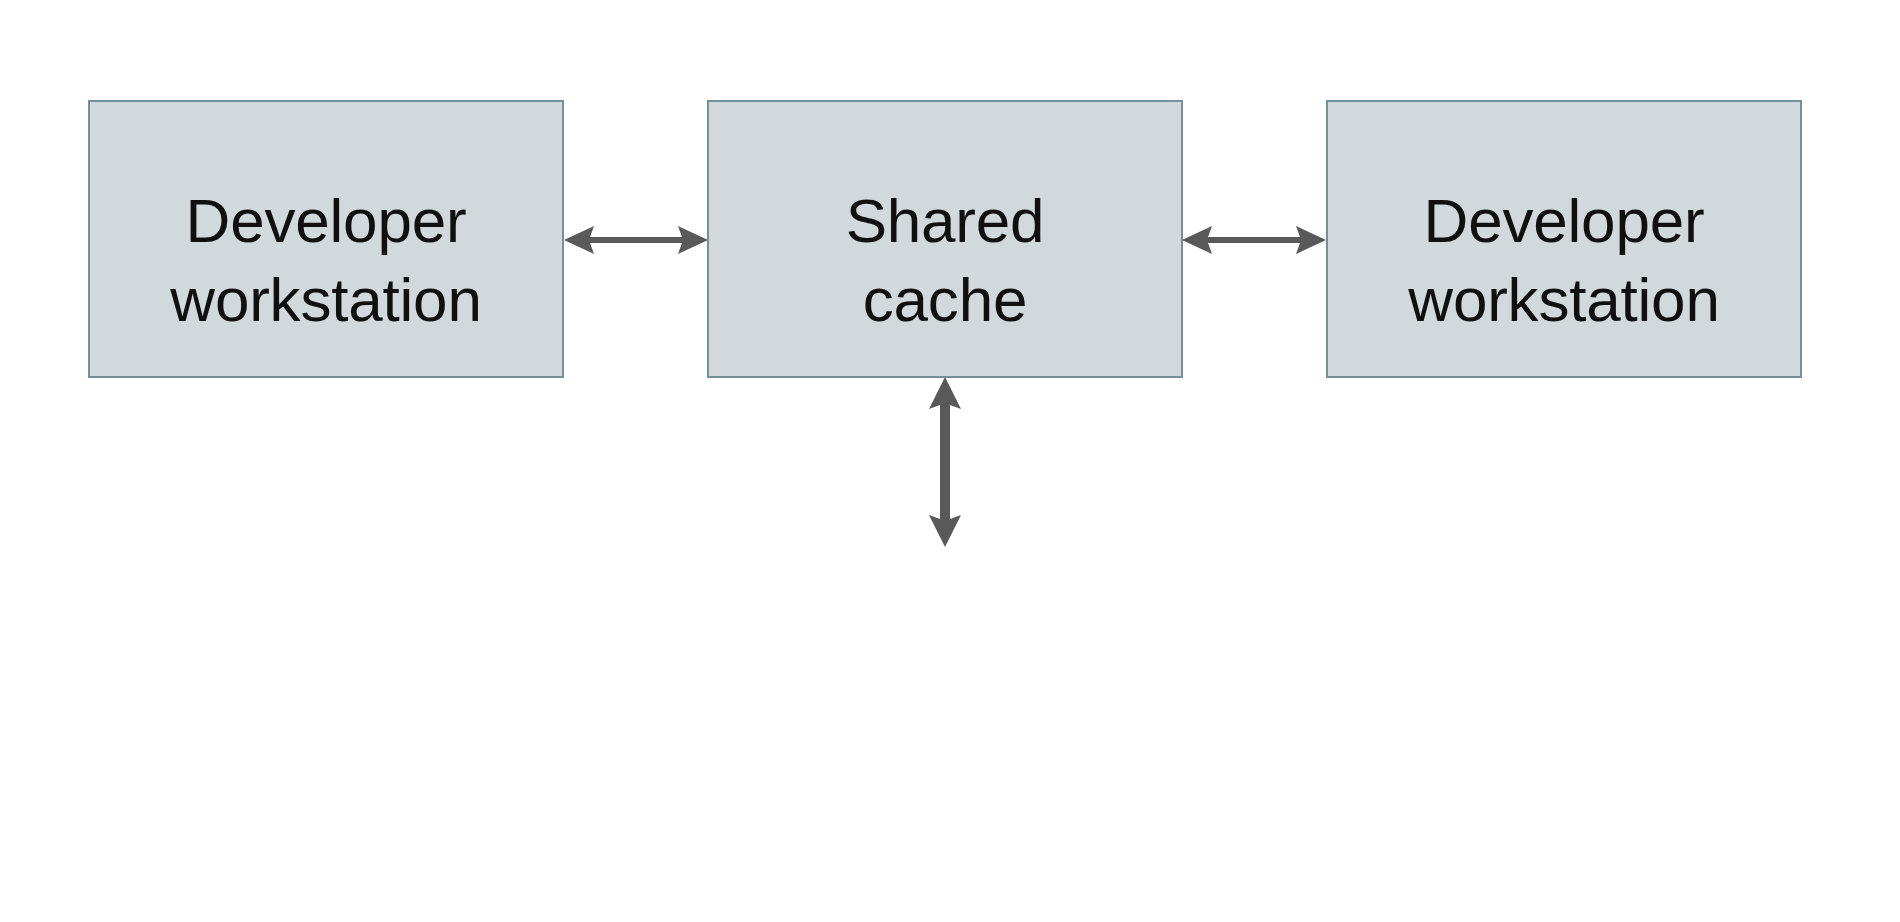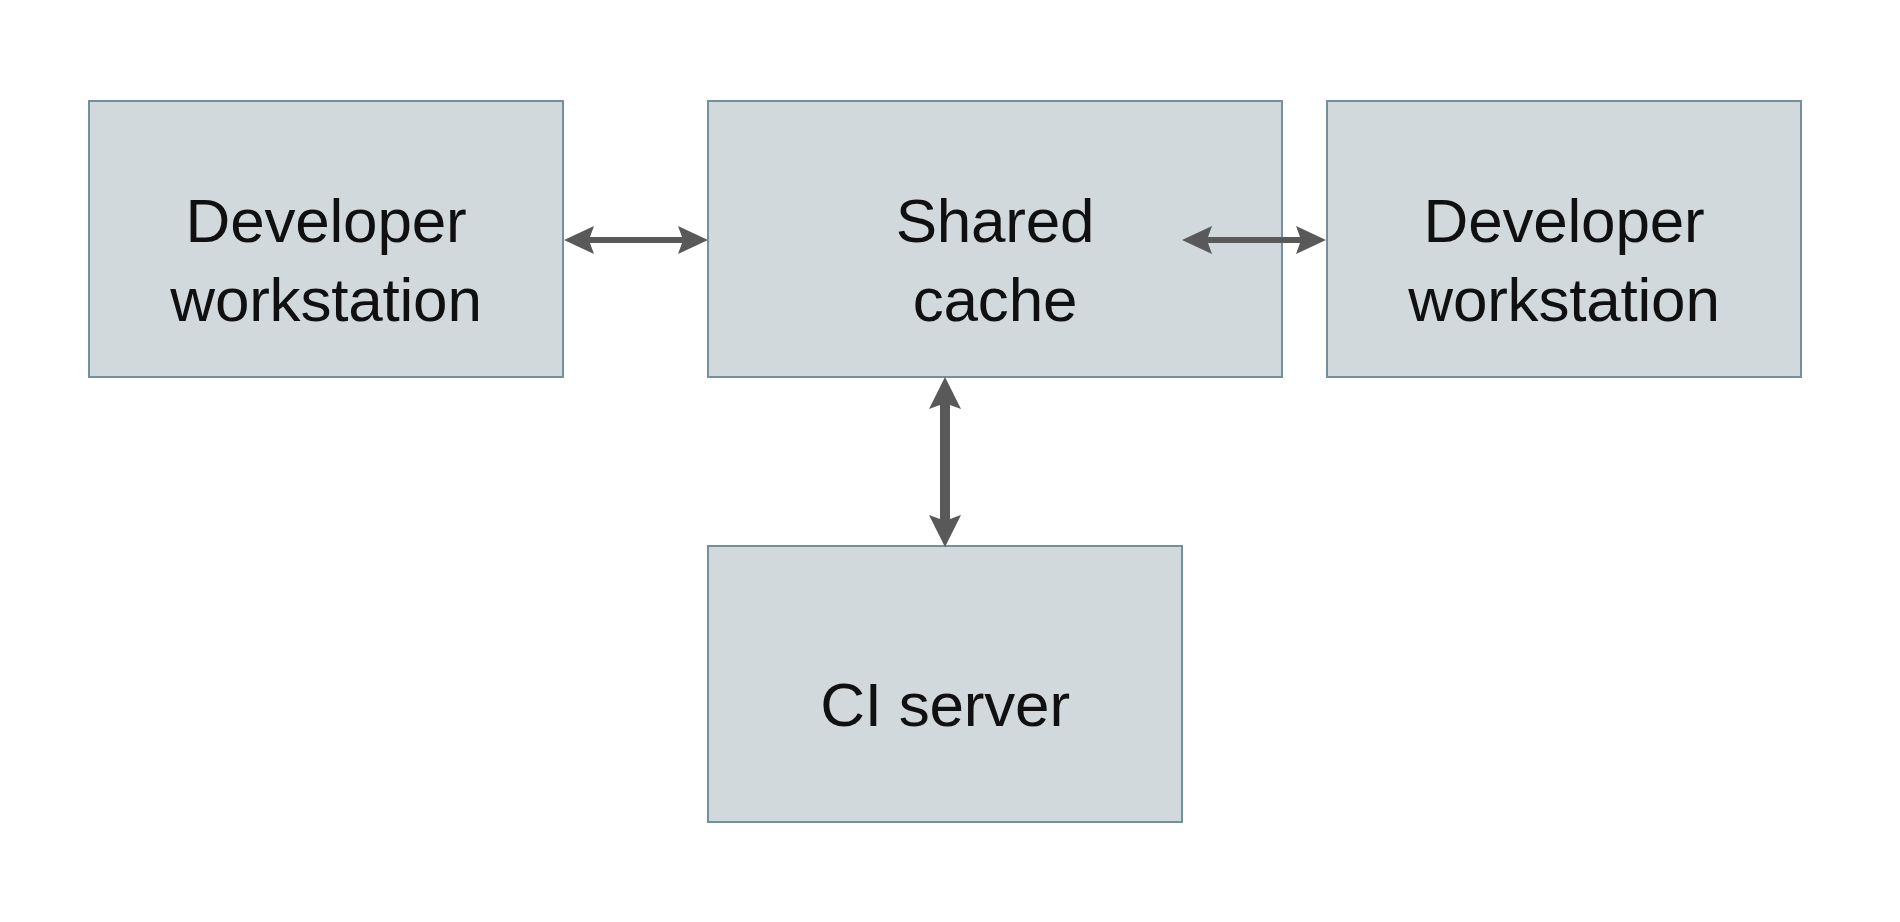--- a/index.html
+++ b/index.html
@@ -39,21 +39,21 @@
     font-weight: 400;
     color: #101010;
     letter-spacing: -0.2px;
     white-space: pre-line;
     padding: 0 8px;
     margin-top: 42px;
   }
 
   
   #node-dev-left   { left: 88px;  top: 100px; width: 476px; height: 278px; }
-  #node-shared     { left: 707px; top: 100px; width: 576px; height: 278px; }
+  #node-shared     { left: 707px; top: 100px; width: 476px; height: 278px; }
   #node-dev-right  { left: 1326px;top: 100px; width: 476px; height: 278px; }
   #node-ci         { left: 707px; top: 545px; width: 476px; height: 278px; }
 
   
   .connector {
     position: absolute;
   }
   #connector-left-shared  { left: 560px;  top: 215px; width: 152px; height: 50px; }
   #connector-shared-right { left: 1178px; top: 215px; width: 152px; height: 50px; }
   #connector-shared-ci    { left: 920px;  top: 374px; width: 50px;  height: 176px; }
@@ -73,23 +73,20 @@
   <div class="node-box" id="node-shared" style="background: rgb(209, 217, 220); border-color: rgb(118, 144, 155);">
     <span class="node-label" style="color: rgb(16, 16, 16);">Shared
 cache</span>
   </div>
 
   <div class="node-box" id="node-dev-right" style="background: rgb(209, 217, 220); border-color: rgb(118, 144, 155);">
     <span class="node-label" style="color: rgb(16, 16, 16);">Developer
 workstation</span>
   </div>
 
-  <div class="node-box" id="node-ci" style="background: rgb(209, 217, 220); border-color: rgb(118, 144, 155);">
-    <span class="node-label" style="color: rgb(16, 16, 16);">CI server</span>
-  </div>
 
   <div class="connector" id="connector-left-shared">
     <svg viewBox="0 0 152 50" preserveAspectRatio="none">
       <path d="M 4 25 L 34 11 L 30 22 L 122 22 L 118 11 L 148 25 L 118 39 L 122 28 L 30 28 L 34 39 Z" fill="#595959"></path>
     </svg>
   </div>
 
   <div class="connector" id="connector-shared-right">
     <svg viewBox="0 0 152 50" preserveAspectRatio="none">
       <path d="M 4 25 L 34 11 L 30 22 L 122 22 L 118 11 L 148 25 L 118 39 L 122 28 L 30 28 L 34 39 Z" fill="#595959"></path>

